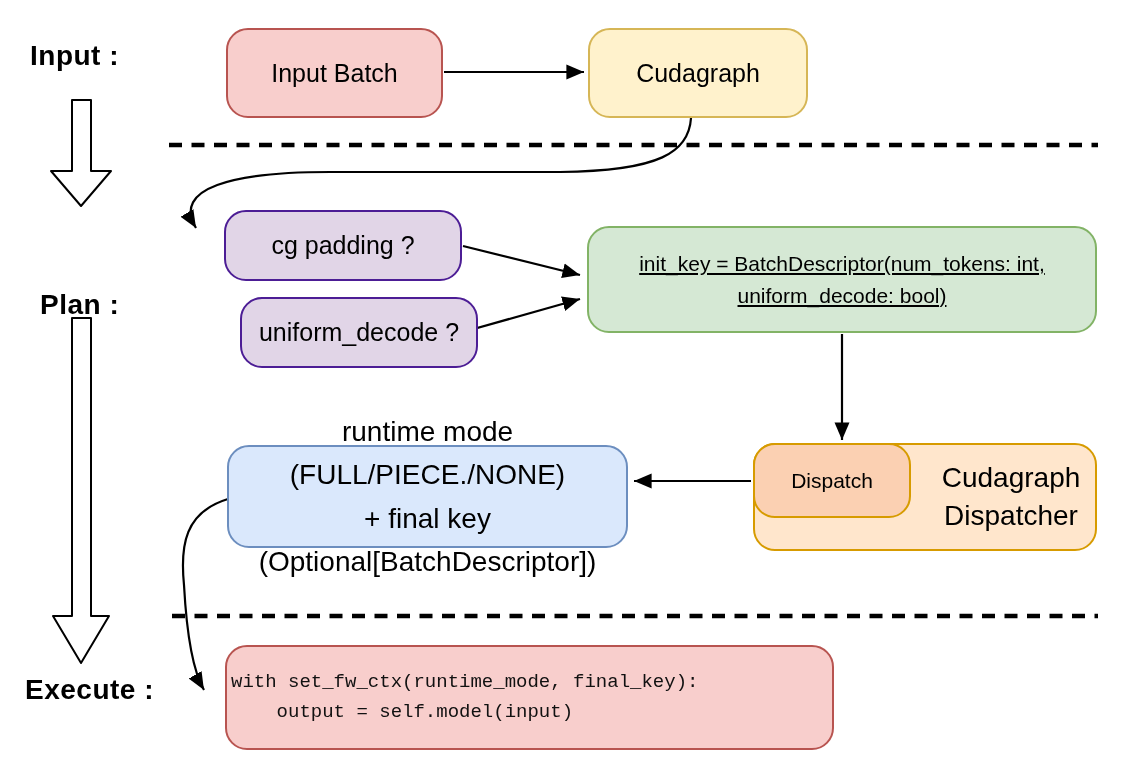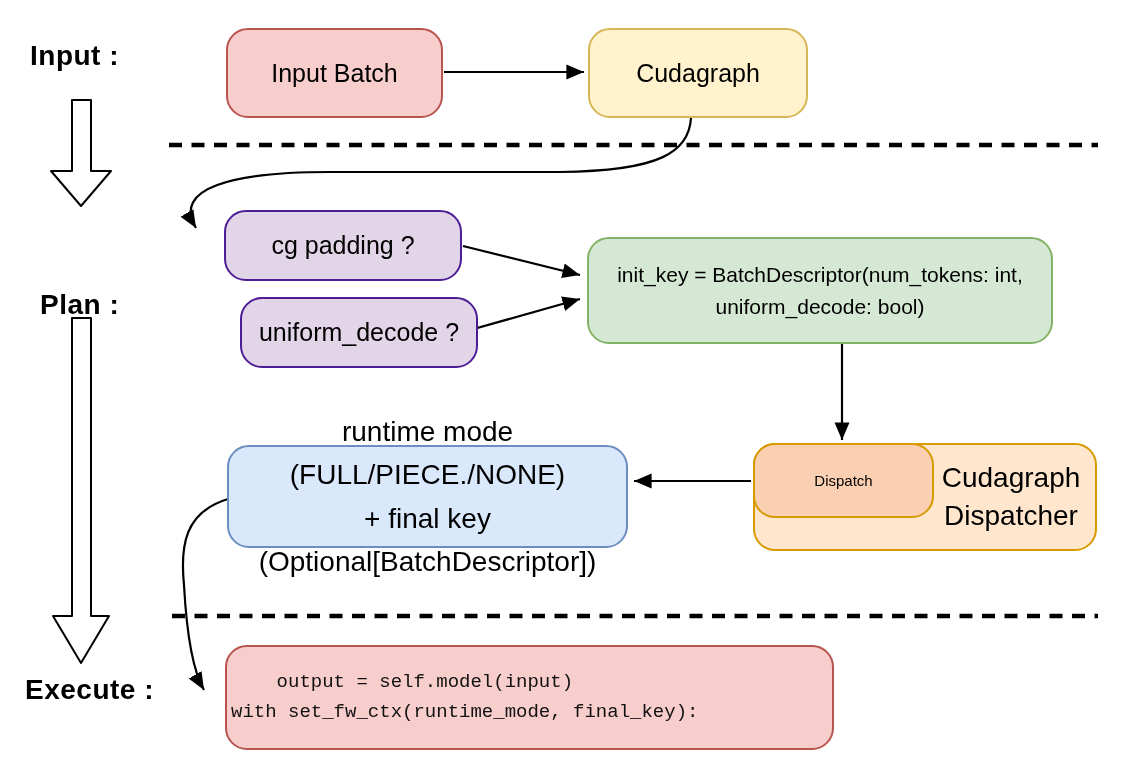--- a/index.html
+++ b/index.html
@@ -22,25 +22,25 @@
   .n-yellow { background:#fff2cc; border:2px solid #d6b656; }
   .n-purple { background:#e1d5e7; border:2px solid #4c1d95; }
   .n-green  { background:#d5e8d4; border:2px solid #82b366; }
   .n-blue   { background:#dae8fc; border:2px solid #6c8ebf; }
   .n-orange { background:#ffe6cc; border:2px solid #d79b00; }
   .n-salmon { background:#fbd0b2; border:2px solid #d79b00; }
   #input-batch     { left:226px; top:28px;  width:217px; height:90px;  font-size:25px; }
   #preprocess      { left:588px; top:28px;  width:220px; height:90px;  font-size:25px; }
   #cg-padding      { left:224px; top:210px; width:238px; height:71px;  font-size:25px; }
   #uniform-decode  { left:240px; top:297px; width:238px; height:71px;  font-size:25px; }
-  #init-key        { left:587px; top:237px; width:466px; height:107px; font-size:21px; line-height:1.5; }
+  #init-key        { left:587px; top:226px; width:510px; height:107px; font-size:21px; line-height:1.5;text-decoration:underline; }
   #cudagraph       { left:753px; top:443px; width:344px; height:108px; font-size:28px;
                      flex-direction:row; justify-content:flex-end; }
   #cudagraph .cg-text { width:168px; text-align:center; line-height:1.35; }
-  #dispatch        { left:753px; top:443px; width:181px; height:75px;  font-size:15px; }
+  #dispatch        { left:753px; top:443px; width:158px; height:75px;  font-size:21px; }
   #runtime-mode    { left:227px; top:445px; width:401px; height:103px; font-size:28px; line-height:1.55; }
   #execute-code    { left:225px; top:645px; width:609px; height:105px;
                      font-family:"Liberation Mono", monospace; font-size:19px;
                      align-items:flex-start; line-height:1.55; color:#111; }
   #execute-code span { white-space:pre; padding-left:4px; }
 </style>
 </head>
 <body>
 
 <div class="canvas">
@@ -102,17 +102,17 @@
   <div class="node n-salmon" id="dispatch">
     <span>Dispatch</span>
   </div>
 
   <div class="node n-blue" id="runtime-mode">
     <span>runtime mode (FULL/PIECE./NONE)</span>
     <span>+ final key (Optional[BatchDescriptor])</span>
   </div>
 
   <div class="node n-red" id="execute-code">
+    <span>with set_fw_ctx(runtime_mode, final_key):</span>
     <span>    output = self.model(input)</span>
-    <span>with set_fw_ctx(runtime_mode, final_key):</span>
   </div>
 
 </div>
 
 </body></html>

